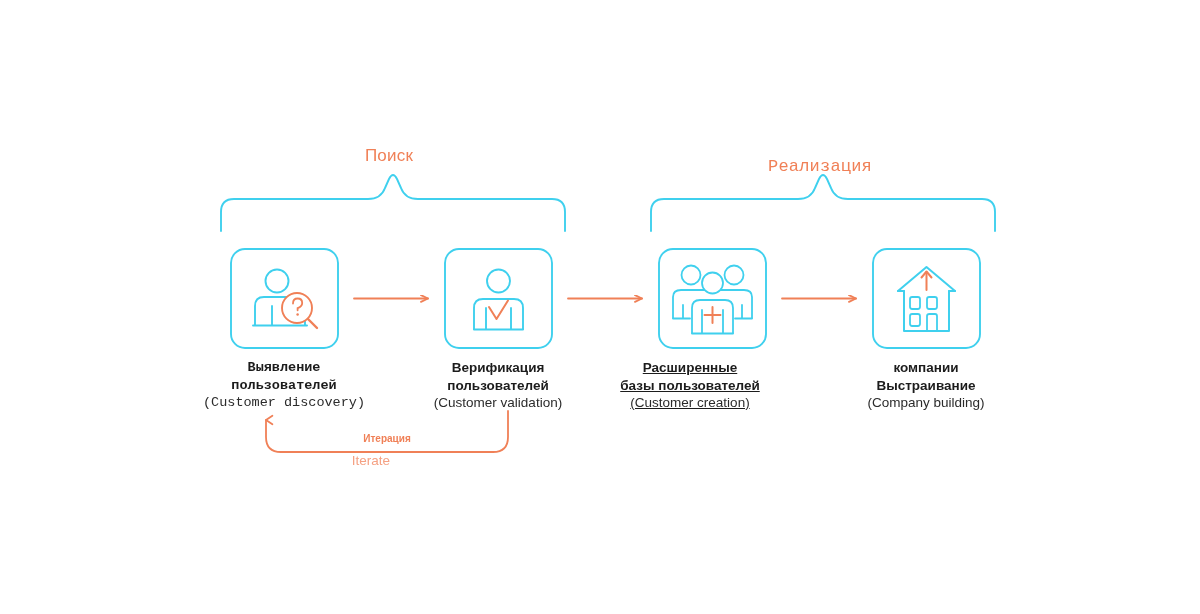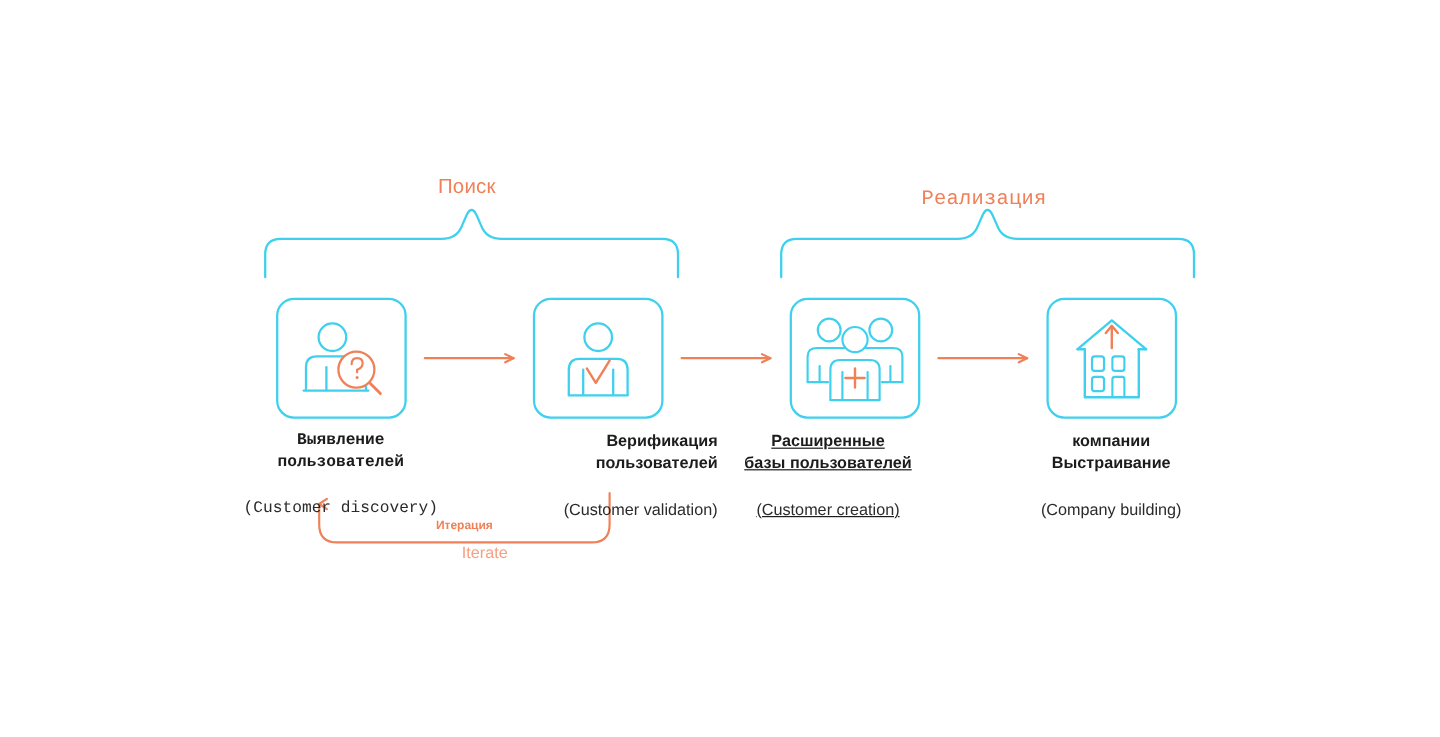--- a/index.html
+++ b/index.html
@@ -41,21 +41,20 @@
   }
   .stage-label {
     font-size: 13.5px;
     color: #1c1c1c;
     font-weight: bold;
     line-height: 17.5px;
   }
   .stage-label .en {
     font-weight: normal;
     color: #2b2b2b;
-    margin-top: 22px;
   }
   .iter-ru {
     font-size: 10px;
     font-weight: bold;
     color: #F08057;
   }
   .iter-en {
     font-size: 13.5px;
     font-weight: normal;
     color: #F5A183;
@@ -204,34 +203,34 @@
   <div class="lbl grp-title" style="left:339px; top:147px; width:100px;">Поиск</div>
 
   <div class="lbl grp-title" style="left:756px; top:158px; width:128px;font-family:Liberation Mono, monospace;">Реализация</div>
 
   <div class="lbl stage-label" style="left:184px; top:359px; width:200px;font-family:Liberation Mono, monospace;">
     <div>Выявление</div>
     <div>пользователей</div>
     <div class="en">(Customer discovery)</div>
   </div>
 
-  <div class="lbl stage-label" style="left:398px; top:359px; width:200px;text-align:right;">
+  <div class="lbl stage-label" style="left:398px; top:359px; width:200px;">
     <div>Верификация</div>
     <div>пользователей</div>
     <div class="en">(Customer validation)</div>
   </div>
 
   <div class="lbl stage-label" style="left:590px; top:359px; width:200px;text-decoration:underline;">
     <div>Расширенные</div>
     <div>базы пользователей</div>
     <div class="en">(Customer creation)</div>
   </div>
 
   <div class="lbl stage-label" style="left:826px; top:359px; width:200px;">
     <div>компании</div>
     <div>Выстраивание</div>
     <div class="en">(Company building)</div>
   </div>
 
   <div class="lbl iter-ru" style="left:327px; top:430px; width:120px;">Итерация</div>
-  <div class="lbl iter-en" style="left:344px; top:452px; width:120px;">Iterate</div>
+  <div class="lbl iter-en" style="left:311px; top:452px; width:120px;">Iterate</div>
 
 </div>
 
 </body></html>

